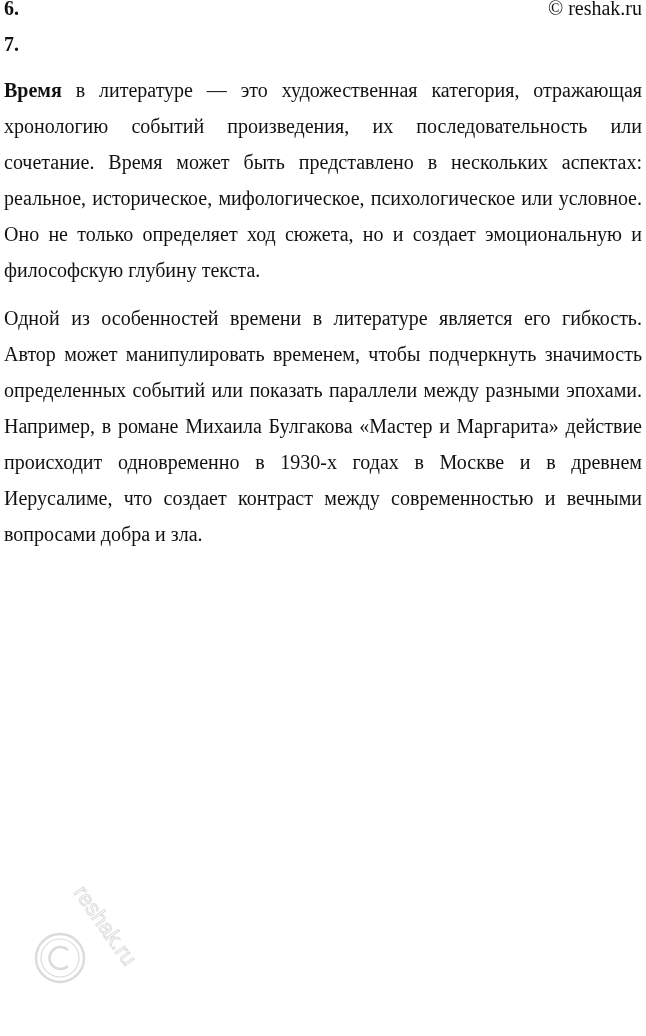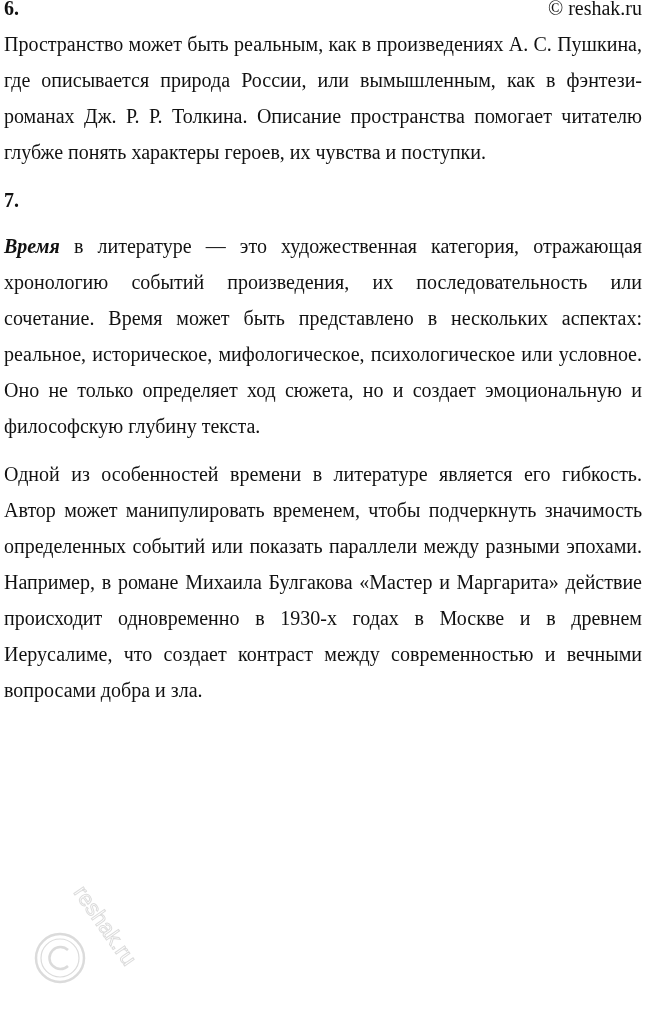--- a/index.html
+++ b/index.html
@@ -42,21 +42,21 @@
       line-height: 36px;
       text-align: justify;
       text-align-last: left;
     }
     .task-heading {
       font-size: 20px;
       font-weight: bold;
       line-height: 36px;
       margin: 0 0 10px 0;
     }
-    b { font-weight: bold; font-style: italic; }
+    b { font-weight: bold; }
     .first-p { margin-top: 5px; }
     .watermark {
       position: absolute;
       left: 28px;
       top: 880px;
       width: 110px;
       height: 110px;
       pointer-events: none;
       opacity: 0.35;
     }
@@ -65,21 +65,20 @@
 <body>
 
 <div class="page">
 
   <div class="header-row">
     <span class="task-num">6.</span>
     <span class="copyright">© reshak.ru</span>
   </div>
 
   <section>
-    <p>Пространство может быть реальным, как в произведениях А. С. Пушкина, где описывается природа России, или вымышленным, как в фэнтези-романах Дж. Р. Р. Толкина. Описание пространства помогает читателю глубже понять характеры героев, их чувства и поступки.</p>
   </section>
 
   <section>
     <div class="task-heading">7.</div>
     <p><b>Время</b><span> в литературе — это художественная категория, отражающая хронологию событий произведения, их последовательность или сочетание. Время может быть представлено в нескольких аспектах: реальное, историческое, мифологическое, психологическое или условное. Оно не только определяет ход сюжета, но и создает эмоциональную и философскую глубину текста.</span></p>
     <p>Одной из особенностей времени в литературе является его гибкость. Автор может манипулировать временем, чтобы подчеркнуть значимость определенных событий или показать параллели между разными эпохами. Например, в романе Михаила Булгакова «Мастер и Маргарита» действие происходит одновременно в 1930-х годах в Москве и в древнем Иерусалиме, что создает контраст между современностью и вечными вопросами добра и зла.</p>
   </section>
 
 </div>
 

